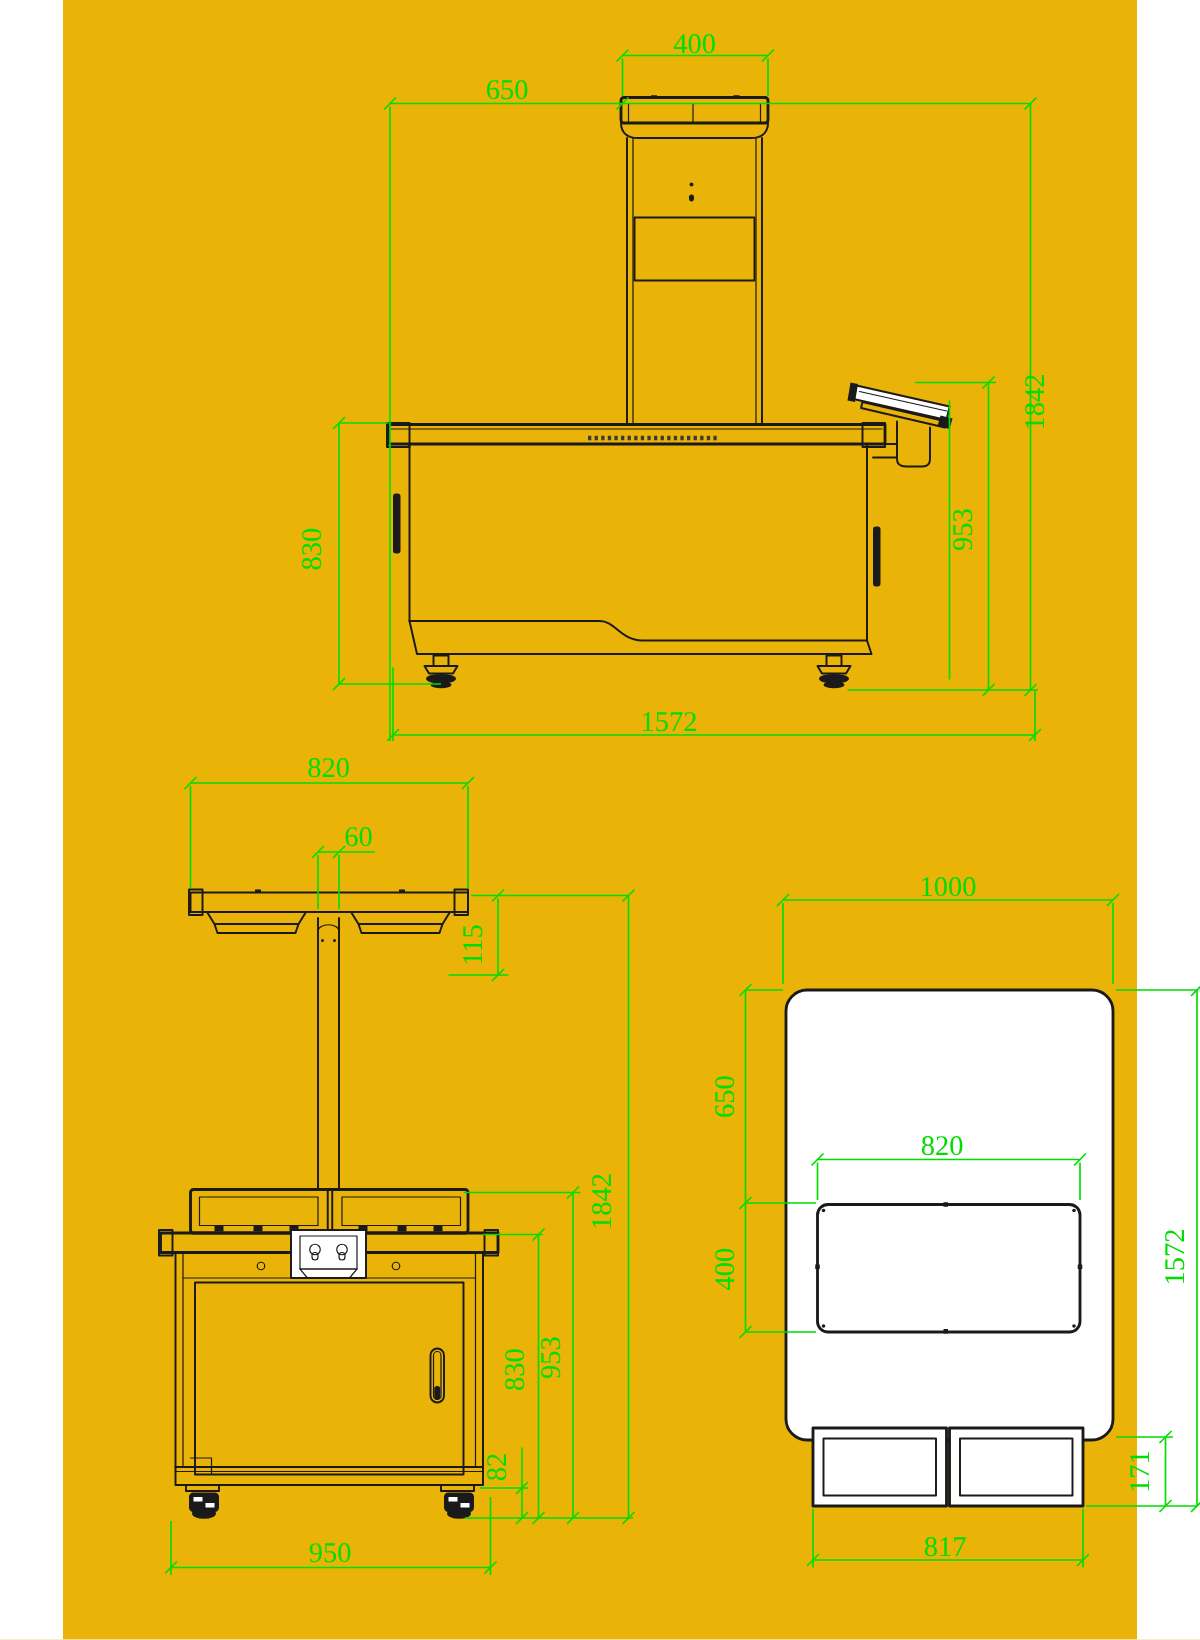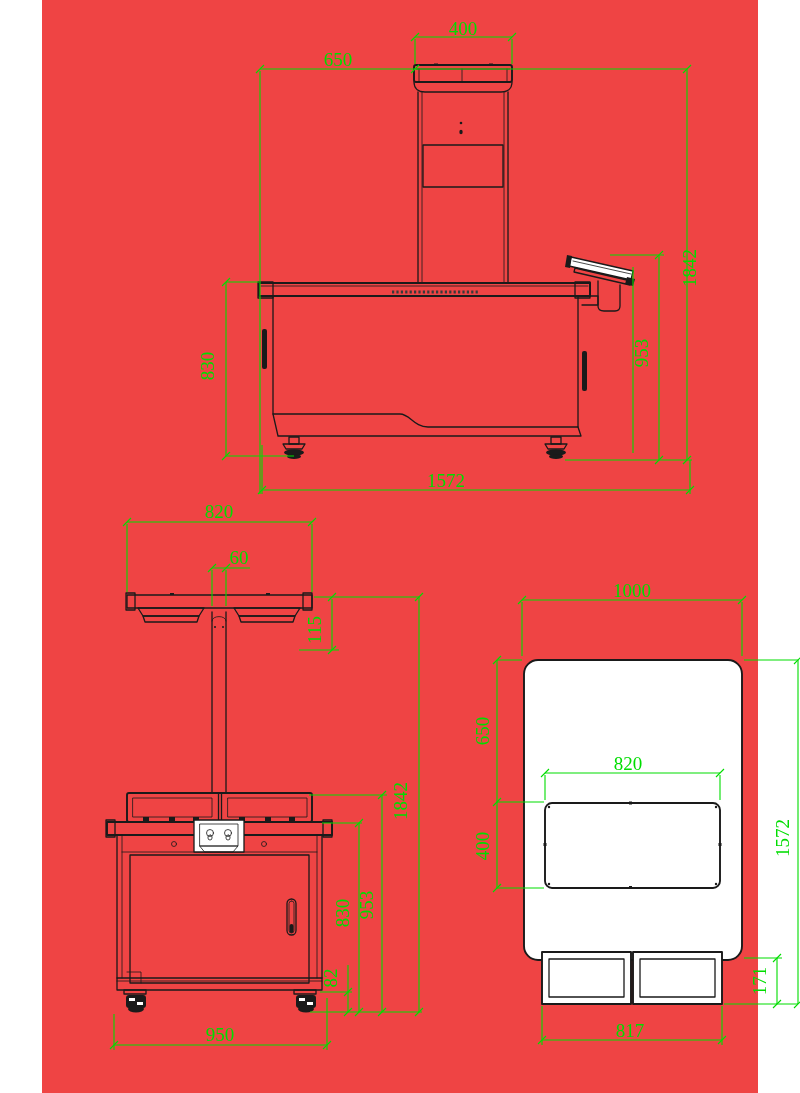--- a/index.html
+++ b/index.html
@@ -1,16 +1,16 @@
 <!DOCTYPE html>
 <html><head>
 <meta charset="utf-8">
 <style>
   html,body{margin:0;padding:0;background:#ffffff;}
-  .stage{width:716px;height:1093px;background:#ef4444;position:relative;margin:0 auto;}
+  .stage{width:716px;height:1093px;background:#eab308;position:relative;margin:0 auto;}
   svg{display:block;}
   
   .blk path,.blk rect,.blk line,.blk circle,.blk ellipse{
     fill:none;stroke:#1a1a1a;stroke-width:1.3;stroke-linecap:round;stroke-linejoin:round;}
   .blk .thick{stroke-width:1.9;}
   .blk .thin{stroke-width:0.8;}
   .blk .fb{fill:#1a1a1a;stroke:none;}
   .blk .wf{fill:#ffffff;}
   .blk .dash{stroke-dasharray:2.2 2.2;stroke-width:3;stroke:#3a3a3a;stroke-linecap:butt;}
   

